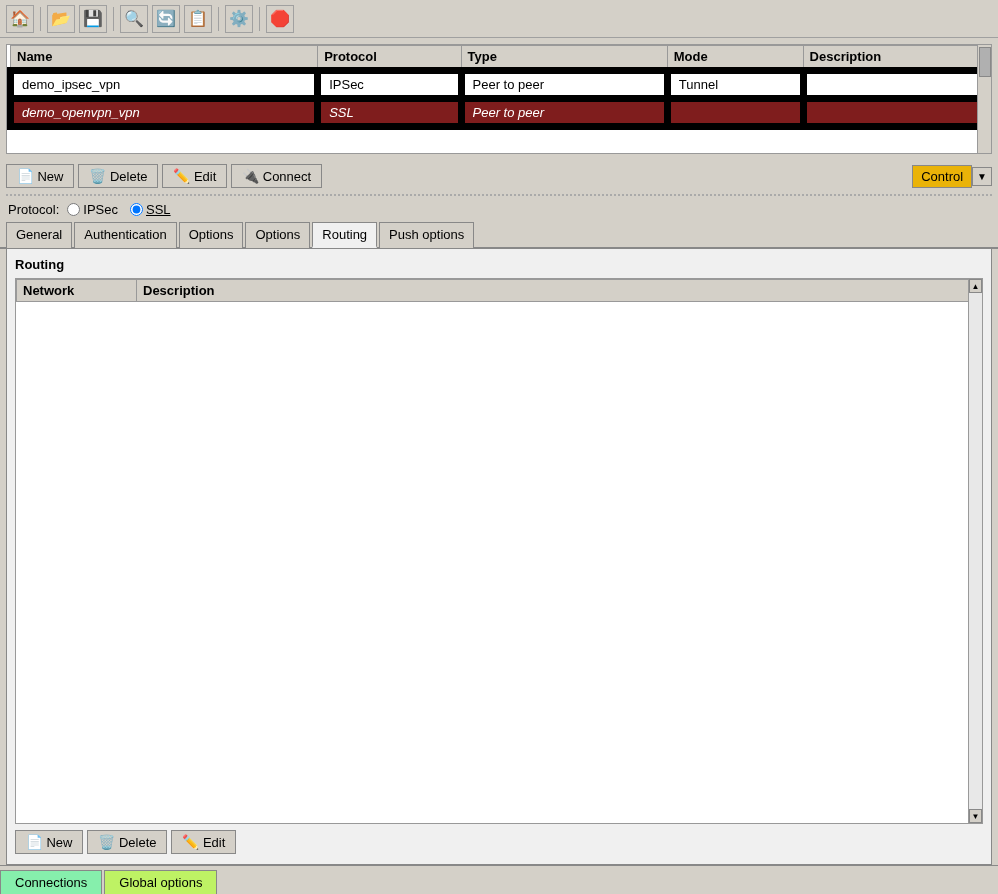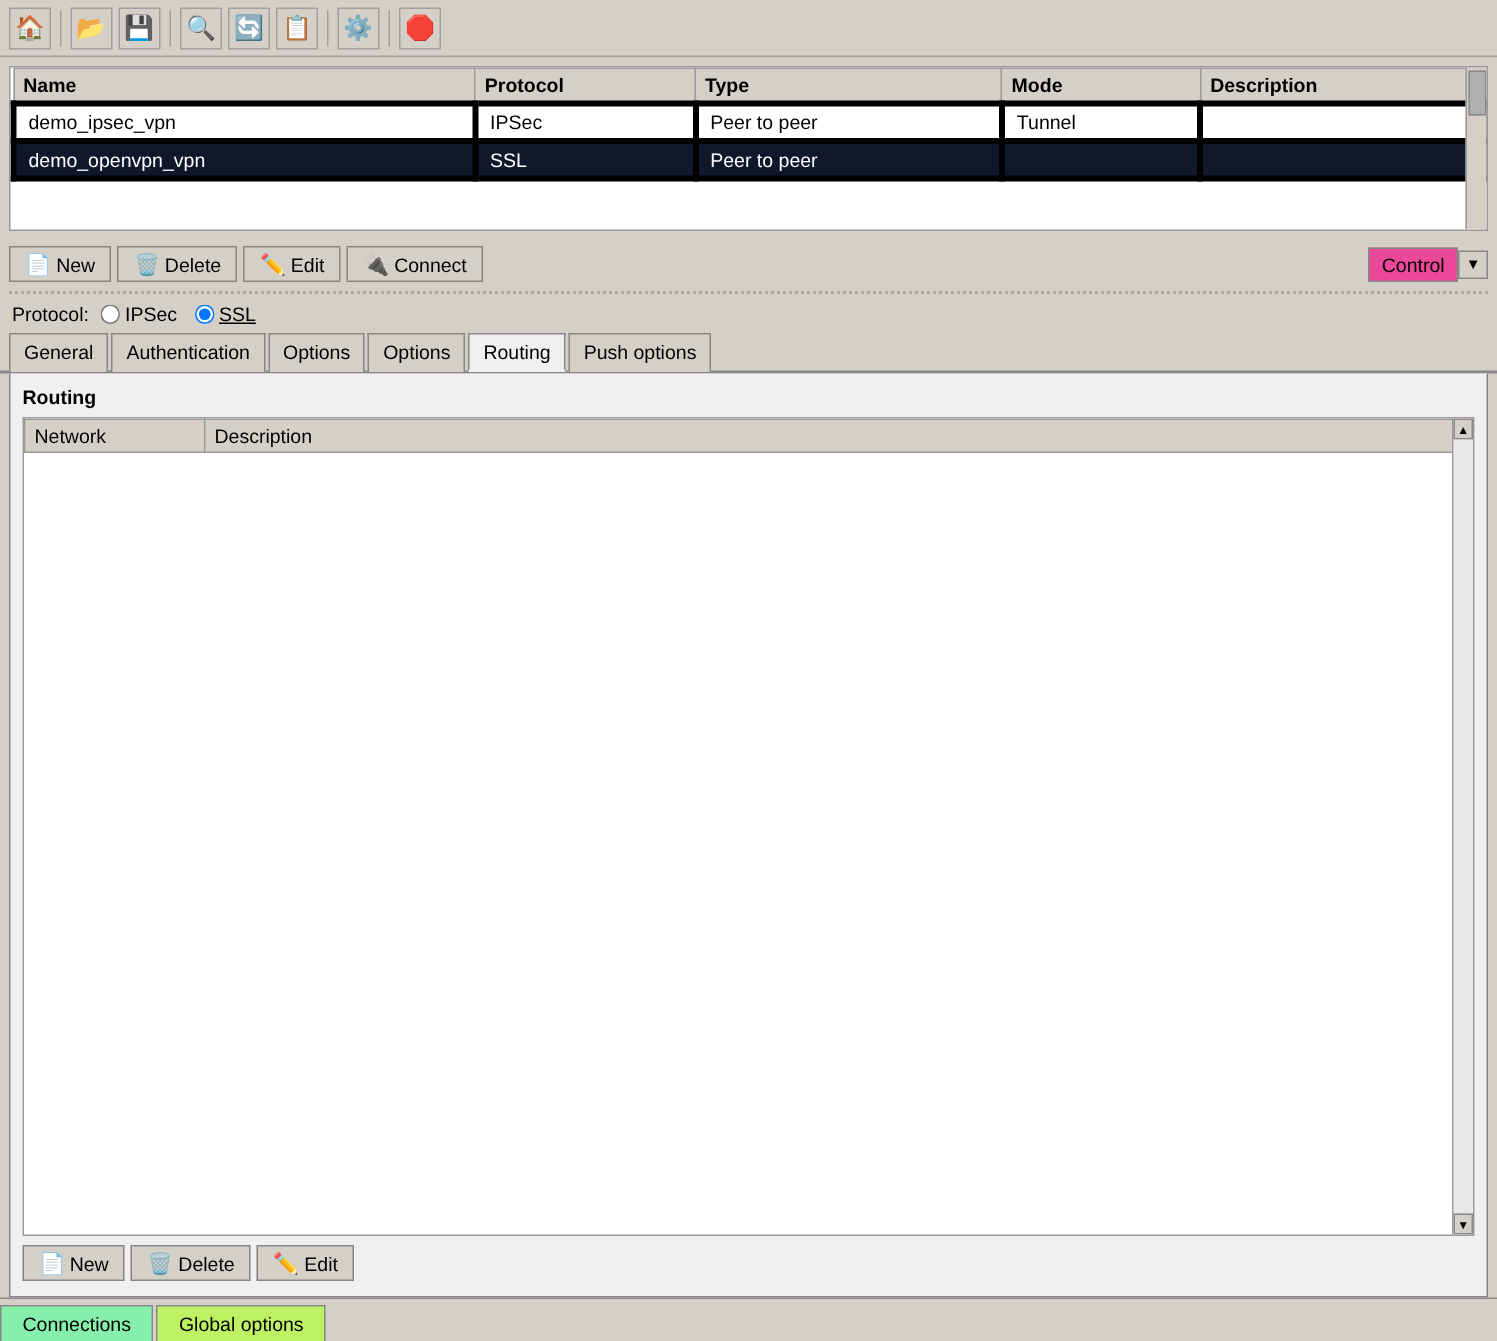--- a/index.html
+++ b/index.html
@@ -62,26 +62,27 @@
       font-size: 13px;
     }
     .vpn-table th {
       background: #d4d0c8;
       border: 1px solid #999;
       padding: 3px 6px;
       text-align: left;
       font-weight: bold;
     }
     .vpn-table td {
-      border: 4px solid #000000;
+      border: 7px solid #000000;
       padding: 3px 8px;
     }
     .vpn-table tr.selected td {
-      background: #0f172a;
+      background: #7f1d1d;
       color: white;
+      font-style: italic;
     }
     .vpn-scrollbar {
       position: absolute;
       right: 0;
       top: 0;
       width: 14px;
       height: 100%;
       background: #d4d0c8;
       border-left: 1px solid #999;
     }
@@ -117,21 +118,21 @@
     }
     .control-dropdown {
       margin-left: auto;
       display: flex;
       align-items: center;
     }
     .control-btn {
       display: flex;
       align-items: center;
       padding: 3px 8px;
-      background: #ec4899;
+      background: #eab308;
       border: 1px solid #888;
       cursor: pointer;
       font-size: 13px;
     }
     .control-arrow {
       border: 1px solid #888;
       padding: 3px 4px;
       background: #d4d0c8;
       cursor: pointer;
       font-size: 10px;
@@ -217,21 +218,21 @@
     .routing-table {
       width: 100%;
       border-collapse: collapse;
       font-size: 13px;
     }
     .routing-table th {
       background: #d4d0c8;
       border: 1px solid #999;
       padding: 3px 6px;
       text-align: left;
-      font-weight: normal;
+      font-weight: bold;
     }
     .routing-scrollbar {
       position: absolute;
       right: 0;
       top: 0;
       width: 14px;
       height: 100%;
       background: #d4d0c8;
       border-left: 1px solid #999;
       display: flex;

